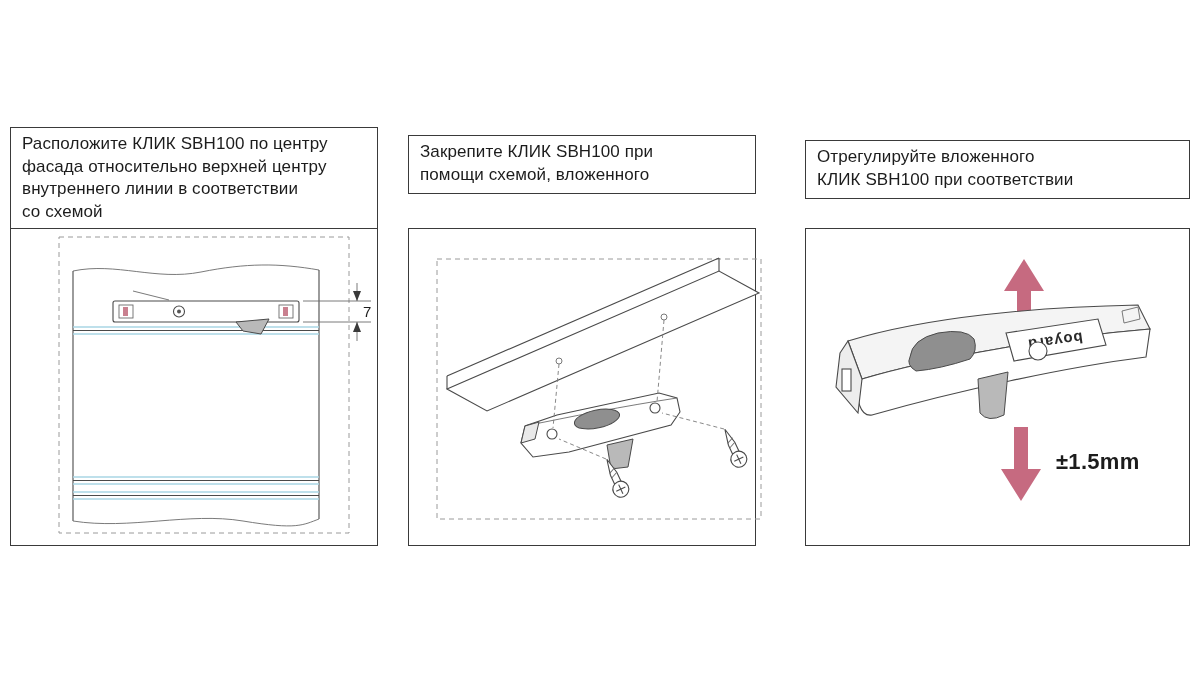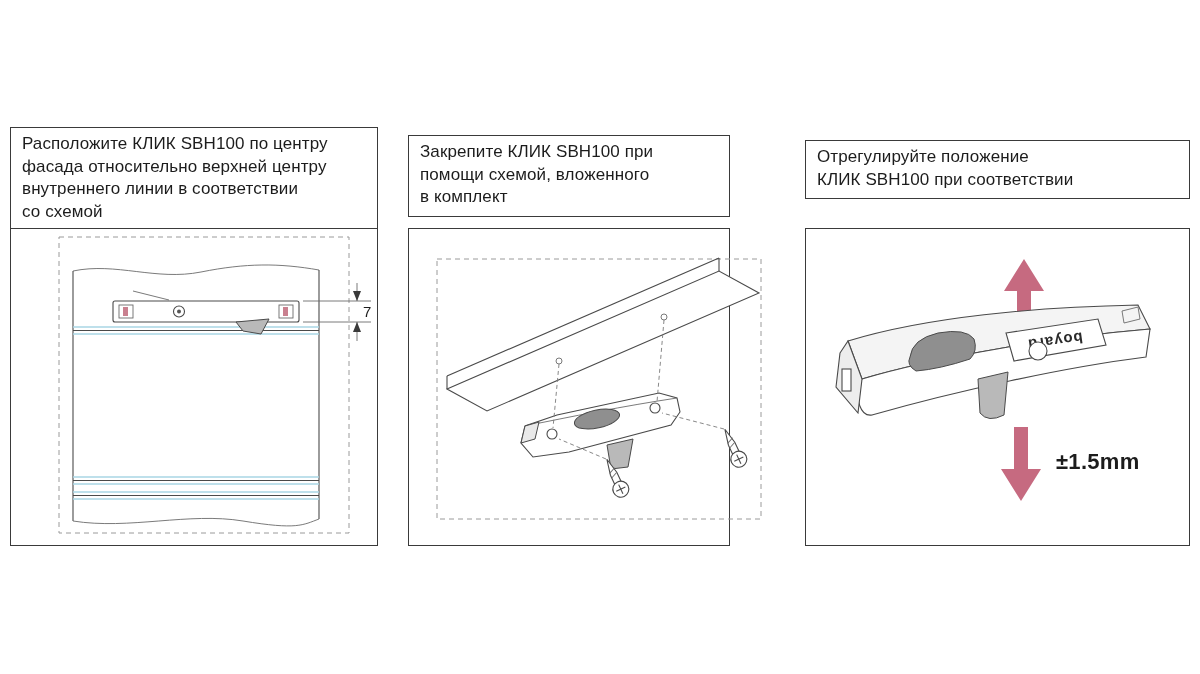--- a/index.html
+++ b/index.html
@@ -83,25 +83,24 @@
           <line class="ln" x1="62" y1="251.5" x2="308" y2="251.5"></line>
           <line x1="62" y1="255" x2="308" y2="255" stroke-width="1.6" stroke="#a9d6e5"></line>
           <line x1="62" y1="263" x2="308" y2="263" stroke-width="1.6" stroke="#a9d6e5"></line>
           <line class="ln" x1="62" y1="266.5" x2="308" y2="266.5"></line>
           <line x1="62" y1="270" x2="308" y2="270" stroke-width="1.6" stroke="#a9d6e5"></line>
         </g>
       </svg>
     </div>
   </section>
 
-  <section class="panel" style="left:408px;width:322px">
+  <section class="panel" style="left:408px;width:348px">
     <div class="textbox" style="top:135px">
       <div>Закрепите КЛИК SBH100 при</div>
       <div>помощи схемой, вложенного</div>
-      <div>в комплект</div>
     </div>
     <div class="diagram">
       <svg width="380" height="316" viewBox="0 0 380 316">
         <rect class="dash" x="28" y="30" width="324" height="260"></rect>
 
         <g>
           <path class="fillw" d="M38,160 L310,42 L350,64 L78,182 Z"></path>
           <line class="ln" x1="38" y1="147" x2="310" y2="29"></line>
           <line class="ln" x1="38" y1="147" x2="38" y2="160"></line>
           <line class="ln" x1="310" y1="29" x2="310" y2="42"></line>
@@ -142,21 +141,21 @@
           <circle class="fillw" cx="0" cy="9" r="8"></circle>
           <line class="ln" x1="-5" y1="9" x2="5" y2="9"></line>
           <line class="ln" x1="0" y1="4" x2="0" y2="14"></line>
         </g>
       </svg>
     </div>
   </section>
 
   <section class="panel" style="left:805px;width:385px">
     <div class="textbox" style="top:140px">
-      <div>Отрегулируйте положение</div>
+      <div>Отрегулируйте вложенного</div>
       <div>КЛИК SBH100 при соответствии</div>
     </div>
     <div class="diagram">
       <svg width="383" height="316" viewBox="0 0 383 316">
 
         <polygon points="218,30 238,62 225,62 225,92 211,92 211,62 198,62" fill="#c66a80"></polygon>
         <polygon points="215,272 195,240 208,240 208,198 222,198 222,240 235,240" fill="#c66a80"></polygon>
 
         <g>
           <path class="filllt" d="M42,112 C120,88 230,78 332,76 L344,100 C250,108 130,128 56,150 Z"></path>

